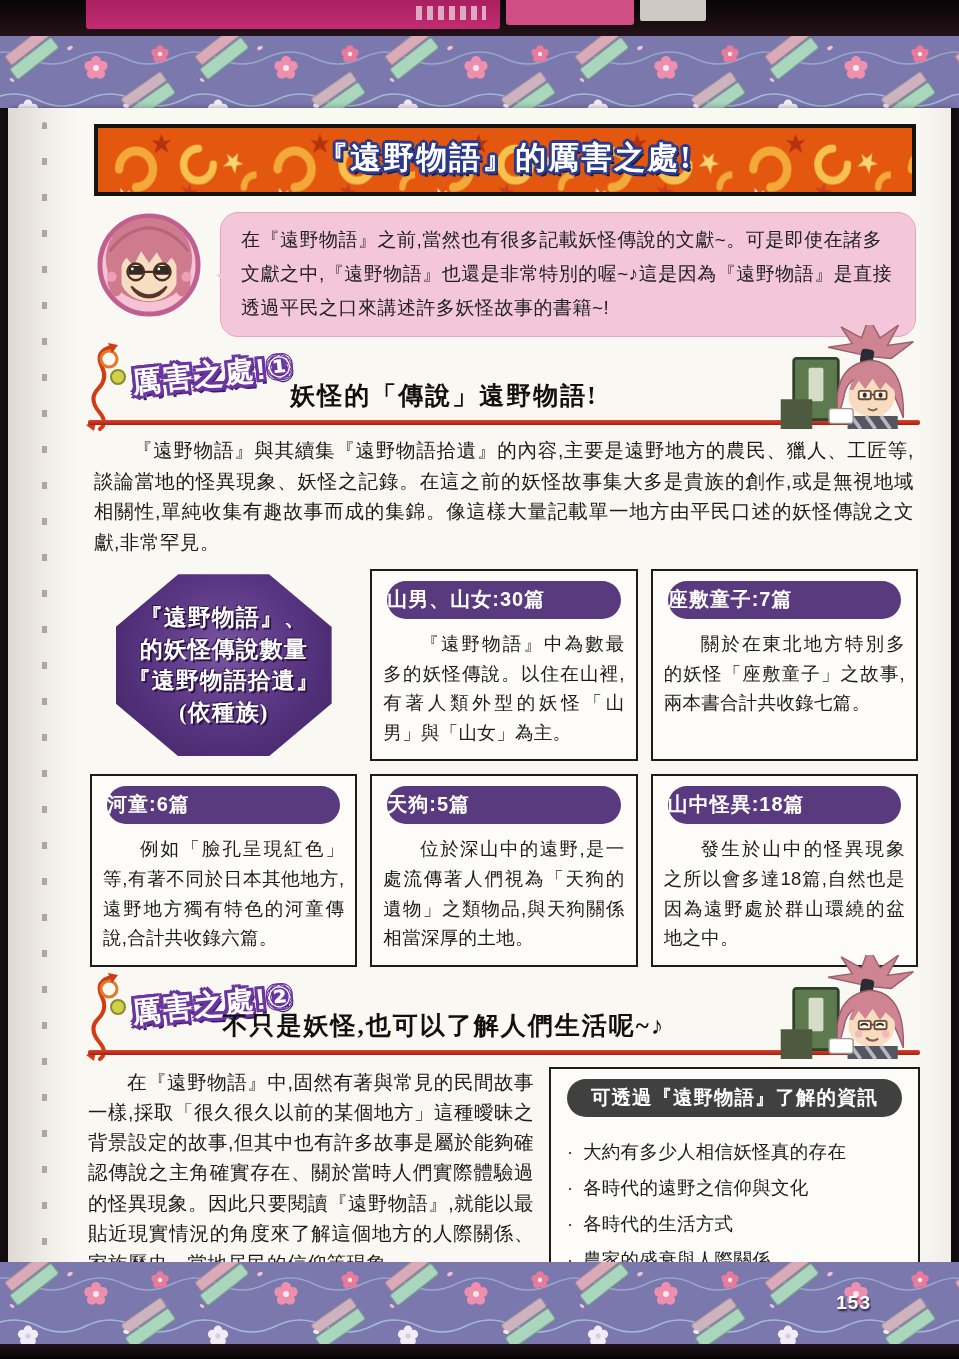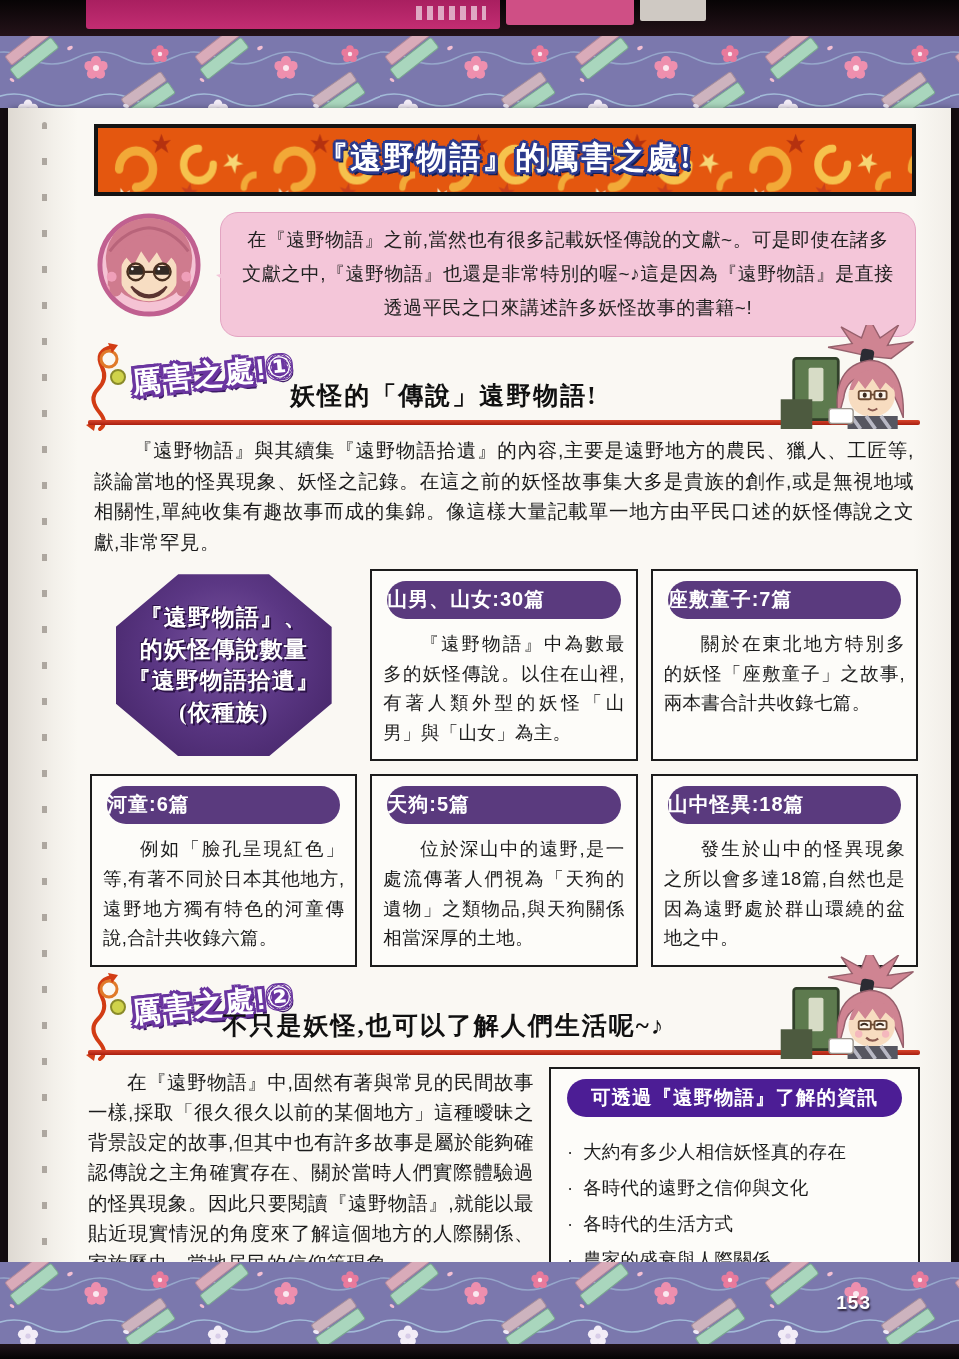--- a/index.html
+++ b/index.html
@@ -26,21 +26,21 @@
   .content{position:absolute;left:80px;top:6px;width:832px;}
 
   
   .banner{position:relative;height:64px;margin:10px 4px 0 6px;border:4px solid #141414;box-shadow:0 0 0 2px #6b1a08 inset;background:#e4570f;}
   .banner svg{position:absolute;left:0;top:0;width:100%;height:100%;}
   .banner h1{position:absolute;left:0;right:0;top:50%;transform:translateY(-54%);margin:0;text-align:center;
     font-family:"Liberation Serif","DejaVu Serif",serif;font-size:31px;font-weight:bold;color:#fff;letter-spacing:2px;
     text-shadow:-2px -2px 0 #2c3a8c,2px -2px 0 #2c3a8c,-2px 2px 0 #2c3a8c,2px 2px 0 #2c3a8c,0 -3px 0 #2c3a8c,0 3px 0 #2c3a8c,-3px 0 0 #2c3a8c,3px 0 0 #2c3a8c,3px 4px 0 #141d52;}
 
   
-  .intro{display:flex;align-items:flex-start;margin:16px 4px 0 8px;text-align:center;}
+  .intro{display:flex;align-items:flex-start;margin:16px 4px 0 8px;}
   .avatar{flex:0 0 106px;height:106px;}
   .bubble{position:relative;margin-left:18px;flex:1;background:#f4c6d9;border:1px solid #e3a4c2;border-radius:18px;padding:10px 20px 12px;min-height:84px;}
   .bubble:before{content:"";position:absolute;left:-17px;top:58px;border:12px solid transparent;border-right:18px solid #f4c6d9;border-top-width:4px;}
   .bubble p{margin:0;font-size:19px;line-height:1.78;color:#222;letter-spacing:.5px;}
 
   
   .sec-head{position:relative;height:76px;margin-top:12px;}
   .sec-head .ribbon{position:absolute;left:-6px;top:-8px;}
   .badge{position:absolute;left:44px;top:6px;transform:rotate(-6deg);font-size:29px;font-weight:800;color:#fff;letter-spacing:2px;
     text-shadow:-3px -3px 0 #6a35a0,3px -3px 0 #6a35a0,-3px 3px 0 #6a35a0,3px 3px 0 #6a35a0,0 -3px 0 #6a35a0,0 3px 0 #6a35a0,-3px 0 0 #6a35a0,3px 0 0 #6a35a0,3px 5px 0 #3d1b66;}
@@ -60,21 +60,21 @@
   .octagon span{display:block;color:#fff;font-weight:800;font-size:23px;line-height:1.38;letter-spacing:1px;
     font-family:"Liberation Serif","DejaVu Serif",serif;text-shadow:2px 2px 0 #2c1347,-1px -1px 0 #2c1347;}
   .card{background:#fdfcf9;border:2.5px solid #1c1c1c;padding:8px 11px 12px;min-height:168px;}
   .pill{background:#5a3a7e;color:#fff;border-radius:999px;text-align:left;font-size:20px;font-weight:800;letter-spacing:1px;padding:5px 0 6px;margin:2px 4px 10px;}
   .card-body{font-size:18.5px;line-height:1.6;color:#1c1c1c;text-indent:2em;letter-spacing:.3px;text-align:justify;}
 
   
   .cols{display:flex;gap:15px;margin-top:12px;align-items:flex-start;}
   .cols .left{flex:0 0 446px;font-size:19.5px;line-height:1.55;color:#1b1b1b;letter-spacing:.4px;text-indent:2em;text-align:justify;margin-left:6px;}
   .infobox{flex:1;background:#fdfcf9;border:2.5px solid #1c1c1c;padding:8px 14px 10px;}
-  .green-pill{background:#4c1d95;color:#fff;border-radius:999px;text-align:center;font-size:19.5px;font-weight:800;letter-spacing:1px;padding:5px 0 6px;margin:2px 2px 24px;}
+  .green-pill{background:#404040;color:#fff;border-radius:999px;text-align:center;font-size:19.5px;font-weight:800;letter-spacing:1px;padding:5px 0 6px;margin:2px 2px 24px;}
   .infobox ul{list-style:none;margin:0;padding:0 0 0 2px;}
   .infobox li{font-size:18.5px;line-height:1.2;color:#1c1c1c;margin:14px 0;display:flex;letter-spacing:.3px;}
   .infobox li .dot{flex:0 0 16px;color:#333;}
 
   
   .pagenum{position:absolute;right:88px;top:30px;color:#fff;font-weight:bold;font-size:19px;letter-spacing:1px;text-shadow:1px 2px 2px rgba(20,10,30,.8);text-align:right;}
 </style>
 </head>
 <body>
 

